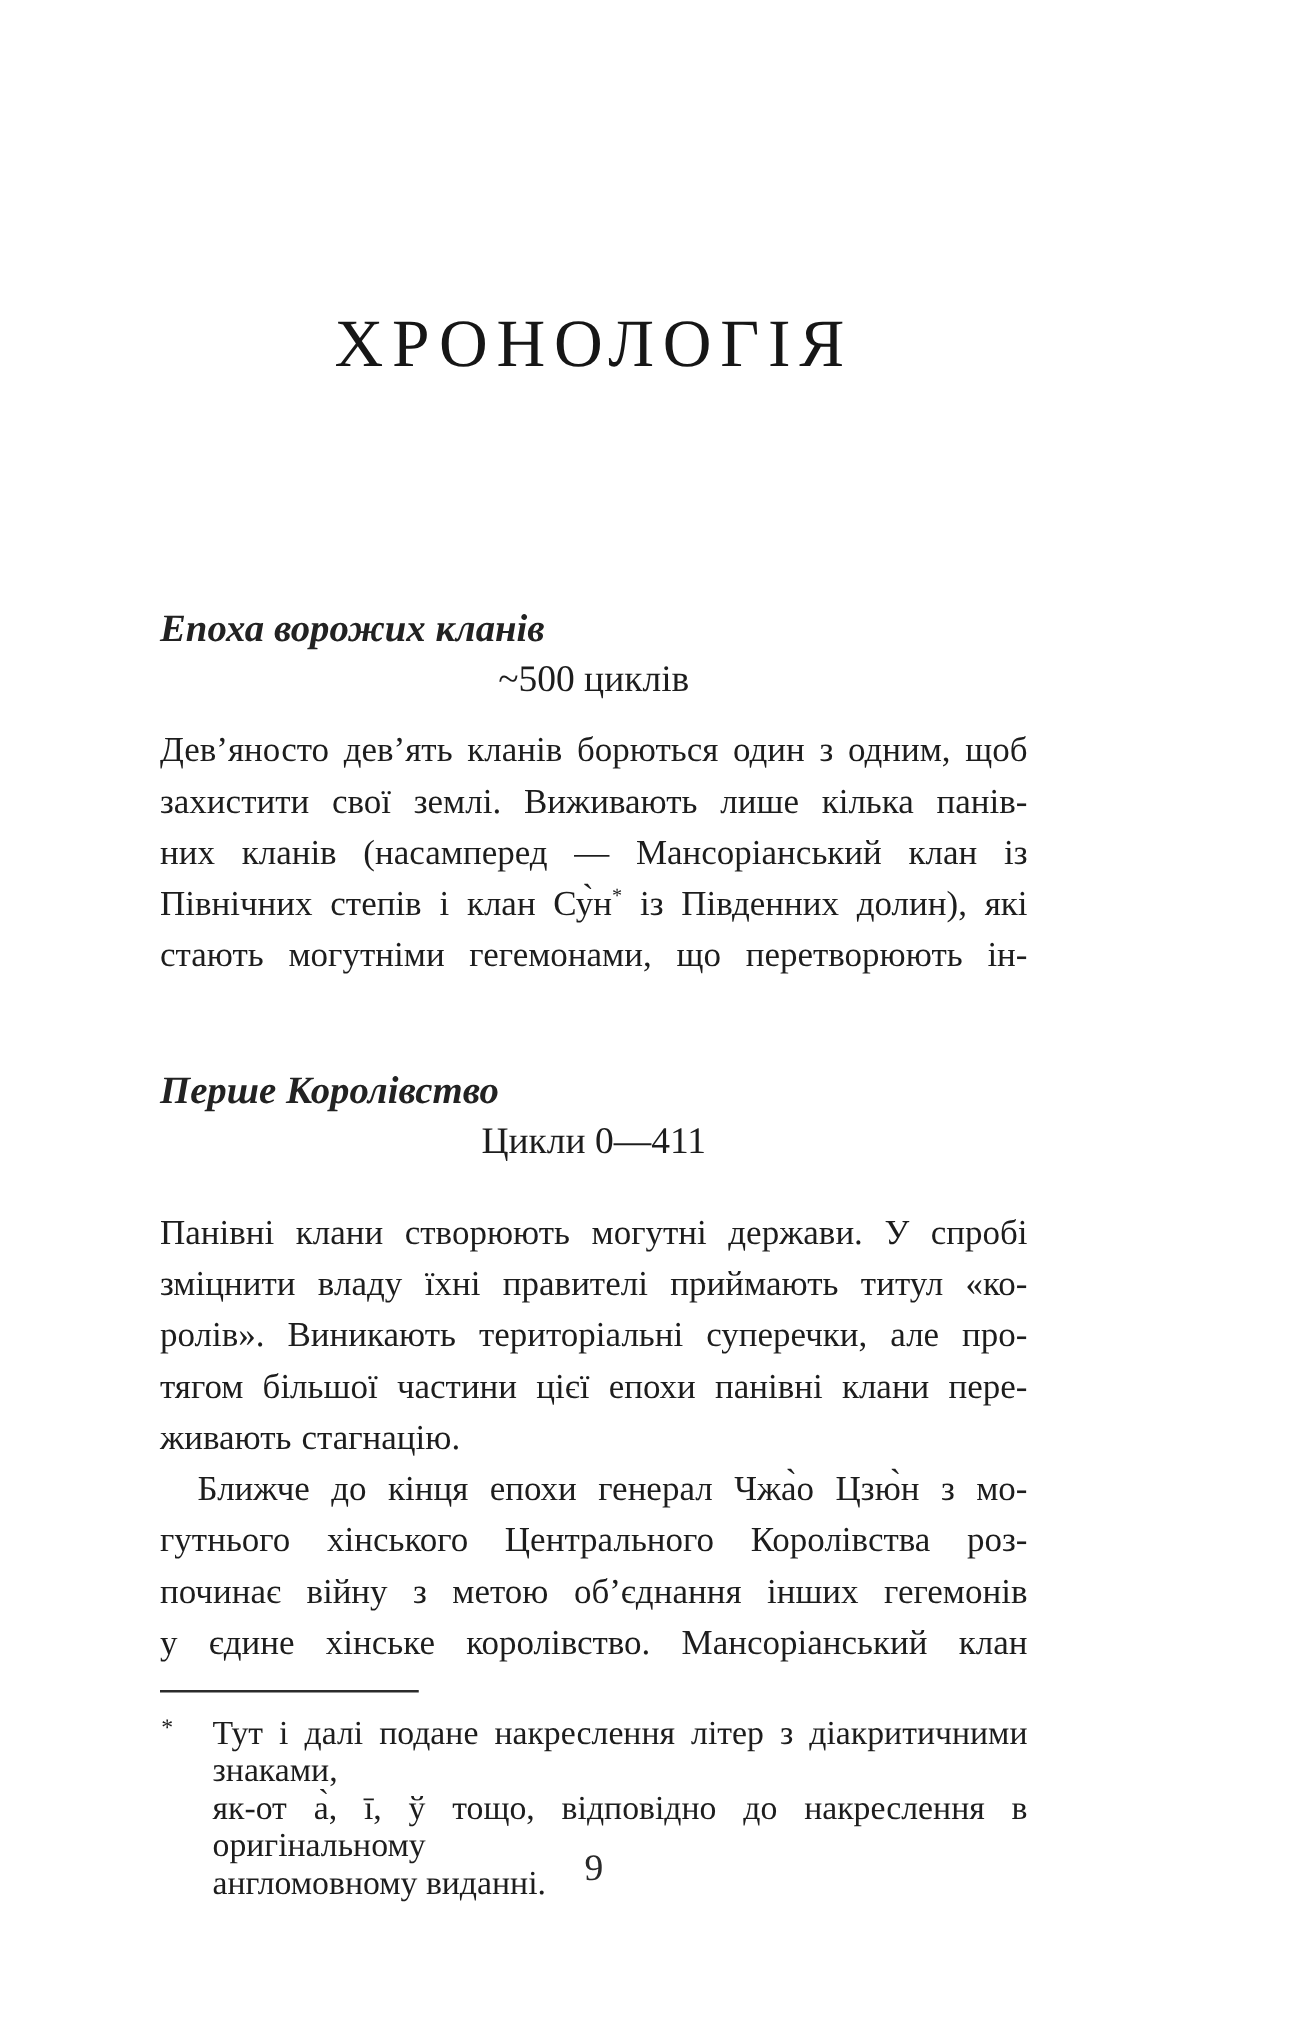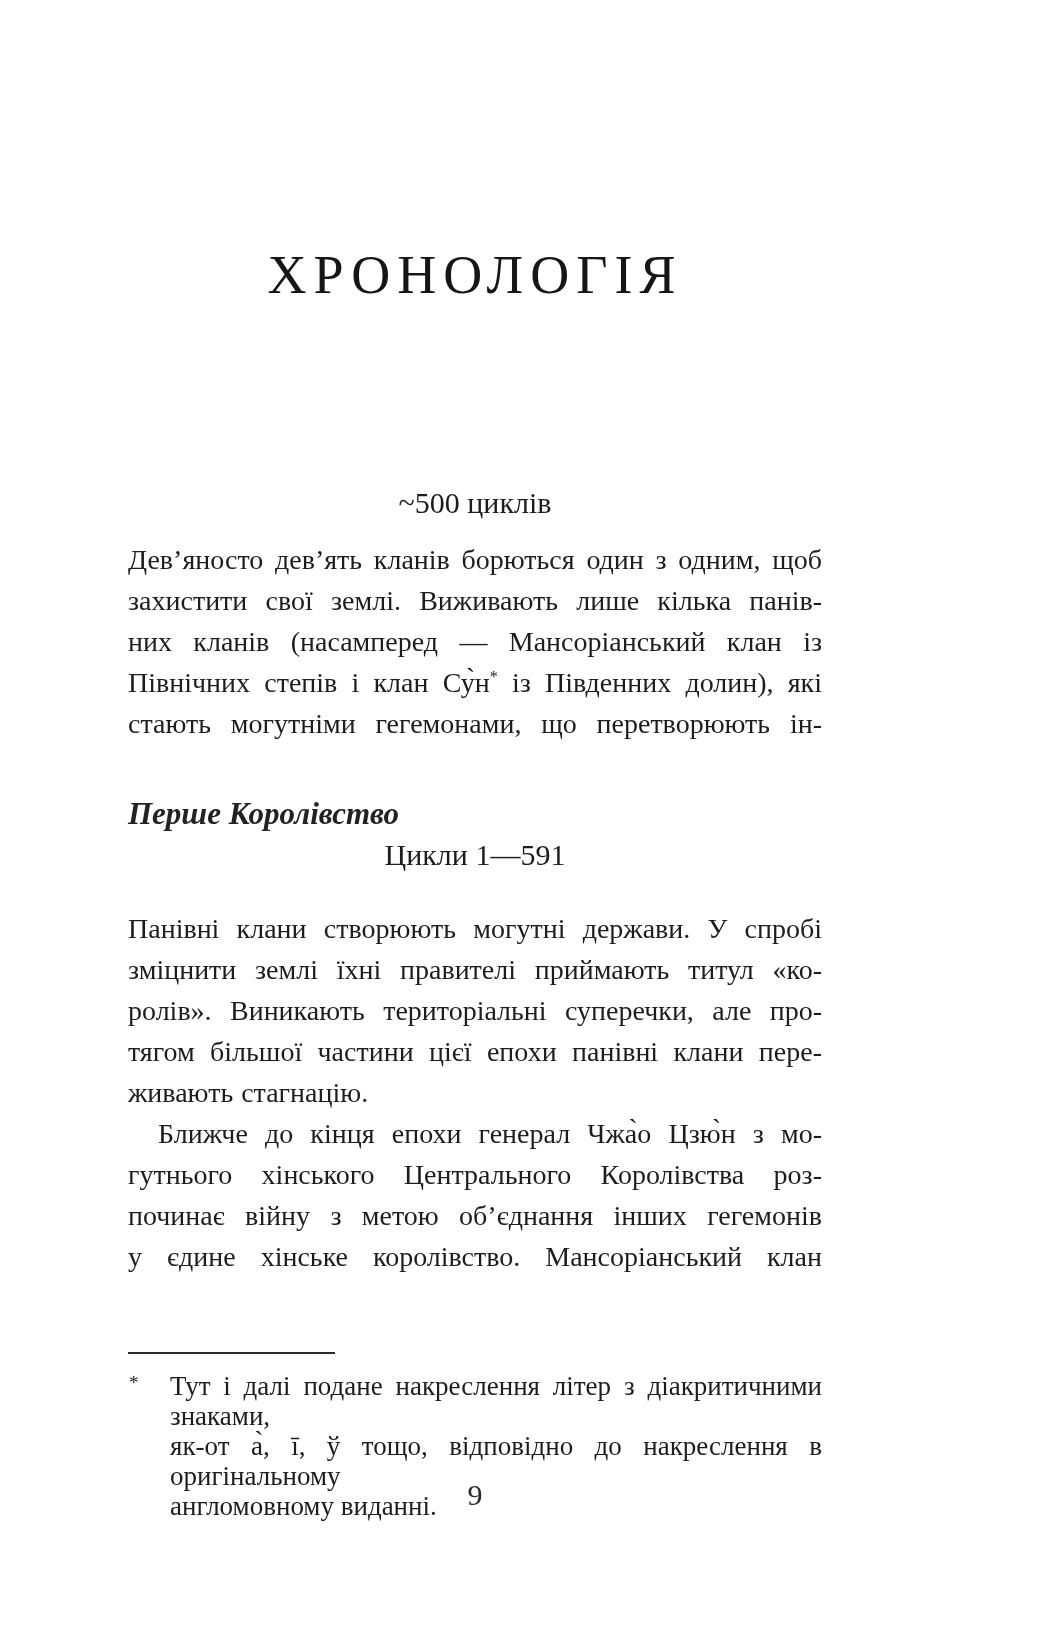--- a/index.html
+++ b/index.html
@@ -35,21 +35,21 @@
     line-height: 41px;
     color: #222;
   }
   .section-subheading {
     font-size: 30px;
     line-height: 41px;
     text-align: center;
   }
   .paragraph { margin: 0; }
   .para-1 { margin-top: 16px; }
-  .section-2 { margin-top: 49px; }
+  .section-2 { margin-top: 66px; }
   .para-2 { margin-top: 33px; }
   .body-line {
     font-size: 28px;
     line-height: 41px;
     text-align: justify;
     text-align-last: justify;
     word-spacing: 1px;
   }
   .body-line.last {
     text-align-last: left;
@@ -98,36 +98,37 @@
 </head>
 <body>
 
 <div class="page">
 
   <div class="page-title">ХРОНОЛОГІЯ</div>
 
   <div class="text-column">
 
     <div class="section section-1">
+      <div class="section-heading">Епоха ворожих кланів</div>
       <div class="section-subheading">~500 циклів</div>
       <div class="paragraph para-1">
         <div class="body-line">Дев’яносто дев’ять кланів борються один з одним, щоб</div>
         <div class="body-line">захистити свої землі. Виживають лише кілька панів-</div>
         <div class="body-line">них кланів (насамперед — Мансоріанський клан із</div>
         <div class="body-line">Північних степів і клан Су̀н<sup>*</sup> із Південних долин), які</div>
         <div class="body-line">стають могутніми гегемонами, що перетворюють ін-</div>
       </div>
     </div>
 
     <div class="section section-2">
       <div class="section-heading">Перше Королівство</div>
-      <div class="section-subheading">Цикли 1—591</div>
+      <div class="section-subheading">Цикли 0—411</div>
       <div class="paragraph para-2">
         <div class="body-line">Панівні клани створюють могутні держави. У спробі</div>
-        <div class="body-line">зміцнити землі їхні правителі приймають титул «ко-</div>
+        <div class="body-line">зміцнити владу їхні правителі приймають титул «ко-</div>
         <div class="body-line">ролів». Виникають територіальні суперечки, але про-</div>
         <div class="body-line">тягом більшої частини цієї епохи панівні клани пере-</div>
         <div class="body-line last">живають стагнацію.</div>
       </div>
       <div class="paragraph para-3">
         <div class="body-line indent">Ближче до кінця епохи генерал Чжа̀о Цзю̀н з мо-</div>
         <div class="body-line">гутнього хінського Центрального Королівства роз-</div>
         <div class="body-line">починає війну з метою об’єднання інших гегемонів</div>
         <div class="body-line">у єдине хінське королівство. Мансоріанський клан</div>
       </div>

